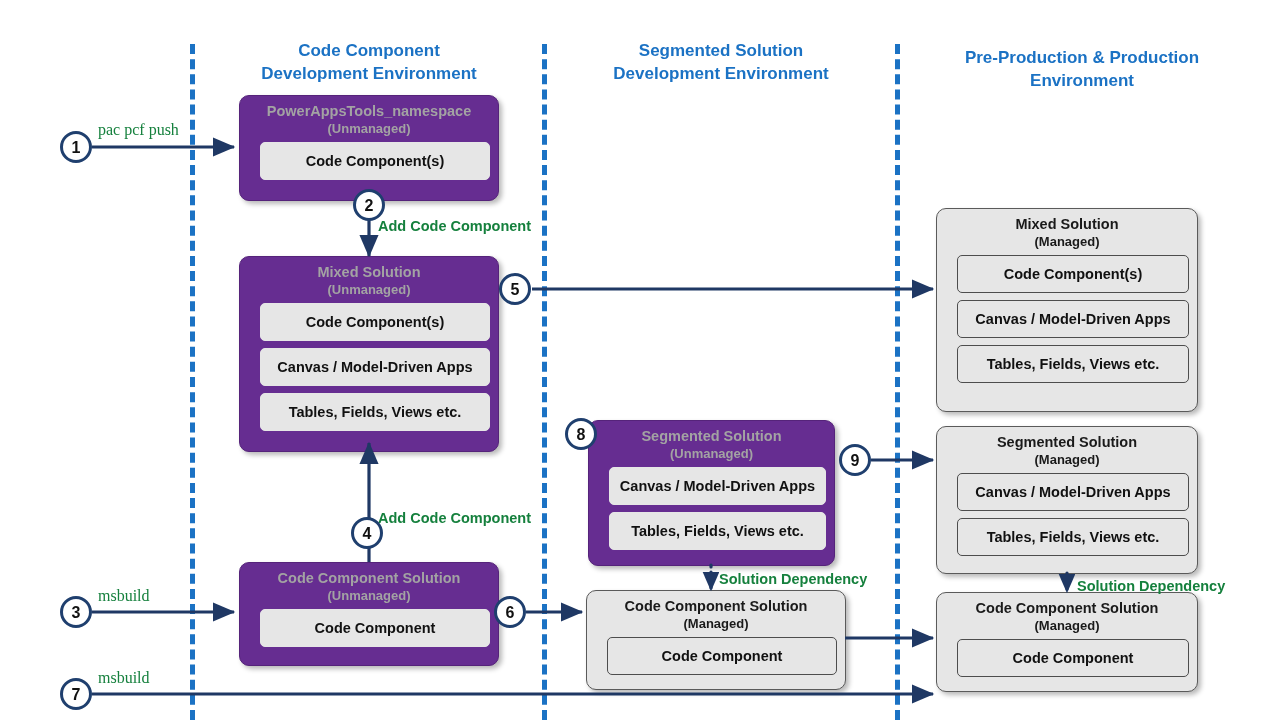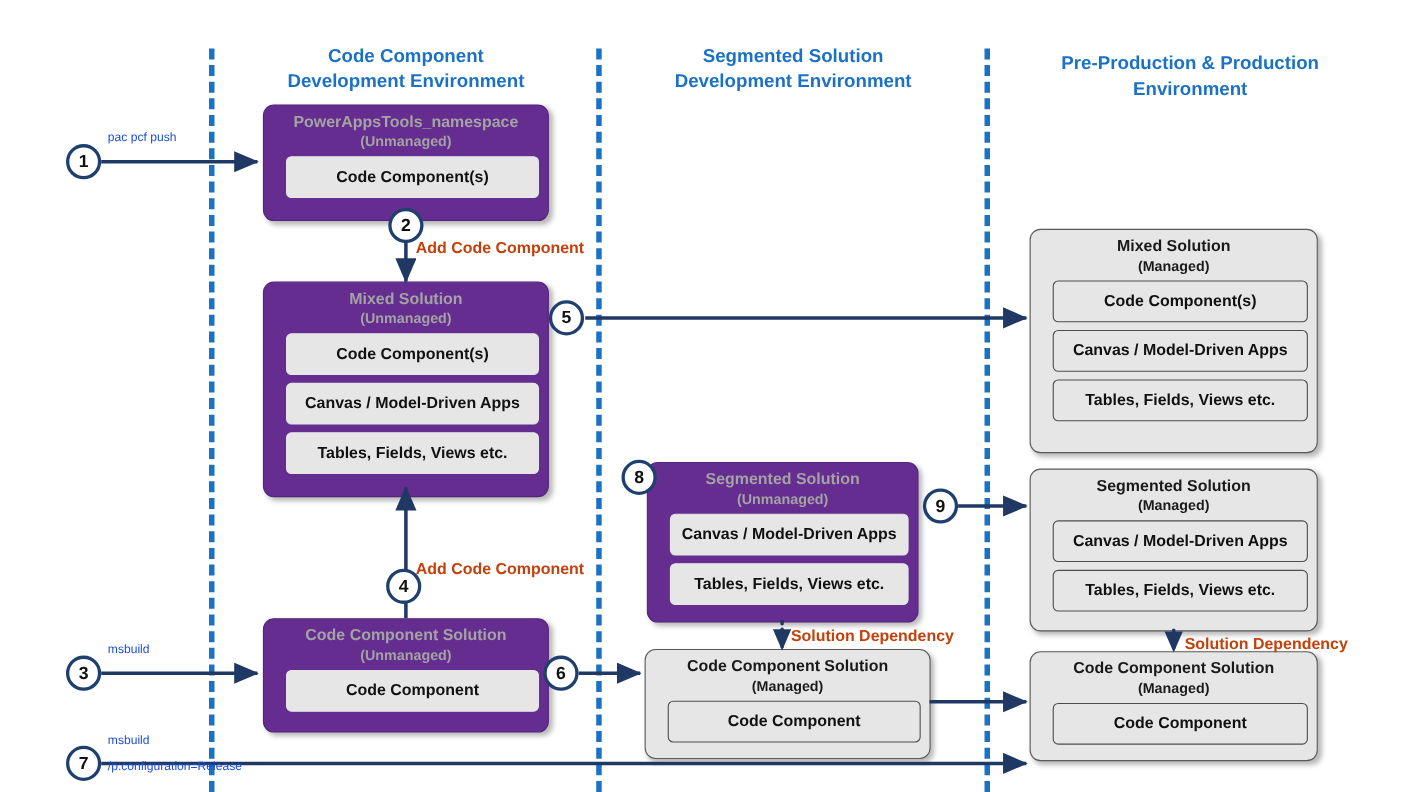--- a/index.html
+++ b/index.html
@@ -92,29 +92,29 @@
     text-align:center;
     line-height:27px;
     z-index:8;
   }
 
   
   .conn-label{
     position:absolute;
     font-size:14.5px;
     font-weight:bold;
-    color:#c2410c;
+    color:#15803d;
     white-space:nowrap;
     z-index:7;
   }
   .cmd-label{
     position:absolute;
-    font-family:Liberation Sans, sans-serif;
-    font-size:11px;
-    color:#1d4ed8;
+    font-family:Liberation Serif, serif;
+    font-size:16px;
+    color:#15803d;
     white-space:pre;
     line-height:1.45;
     z-index:7;
   }
 
   
   #arrows{position:absolute;left:0;top:0;width:1280px;height:720px;z-index:5;}
 </style>
 </head>
 <body>
@@ -263,21 +263,20 @@
   <div class="step" style="left:303px;top:517px;">4</div>
   <div class="step" style="left:451px;top:273px;">5</div>
   <div class="step" style="left:446px;top:596px;">6</div>
   <div class="step" style="left:12px;top:678px;">7</div>
   <div class="step" style="left:517px;top:418px;">8</div>
   <div class="step" style="left:791px;top:444px;">9</div>
 
   <div class="cmd-label" style="left:50px;top:118px;">pac pcf push</div>
   <div class="cmd-label" style="left:50px;top:584px;">msbuild</div>
   <div class="cmd-label" style="left:50px;top:666px;">msbuild</div>
-  <div class="cmd-label" style="left:50px;top:690px;">/p:configuration=Release</div>
 
   <div class="conn-label" style="left:330px;top:218px;">Add Code Component</div>
   <div class="conn-label" style="left:330px;top:510px;">Add Code Component</div>
 
   <div class="conn-label" style="left:671px;top:571px;">Solution Dependency</div>
   <div class="conn-label" style="left:1029px;top:578px;">Solution Dependency</div>
 
 </div>
 
 </body></html>

